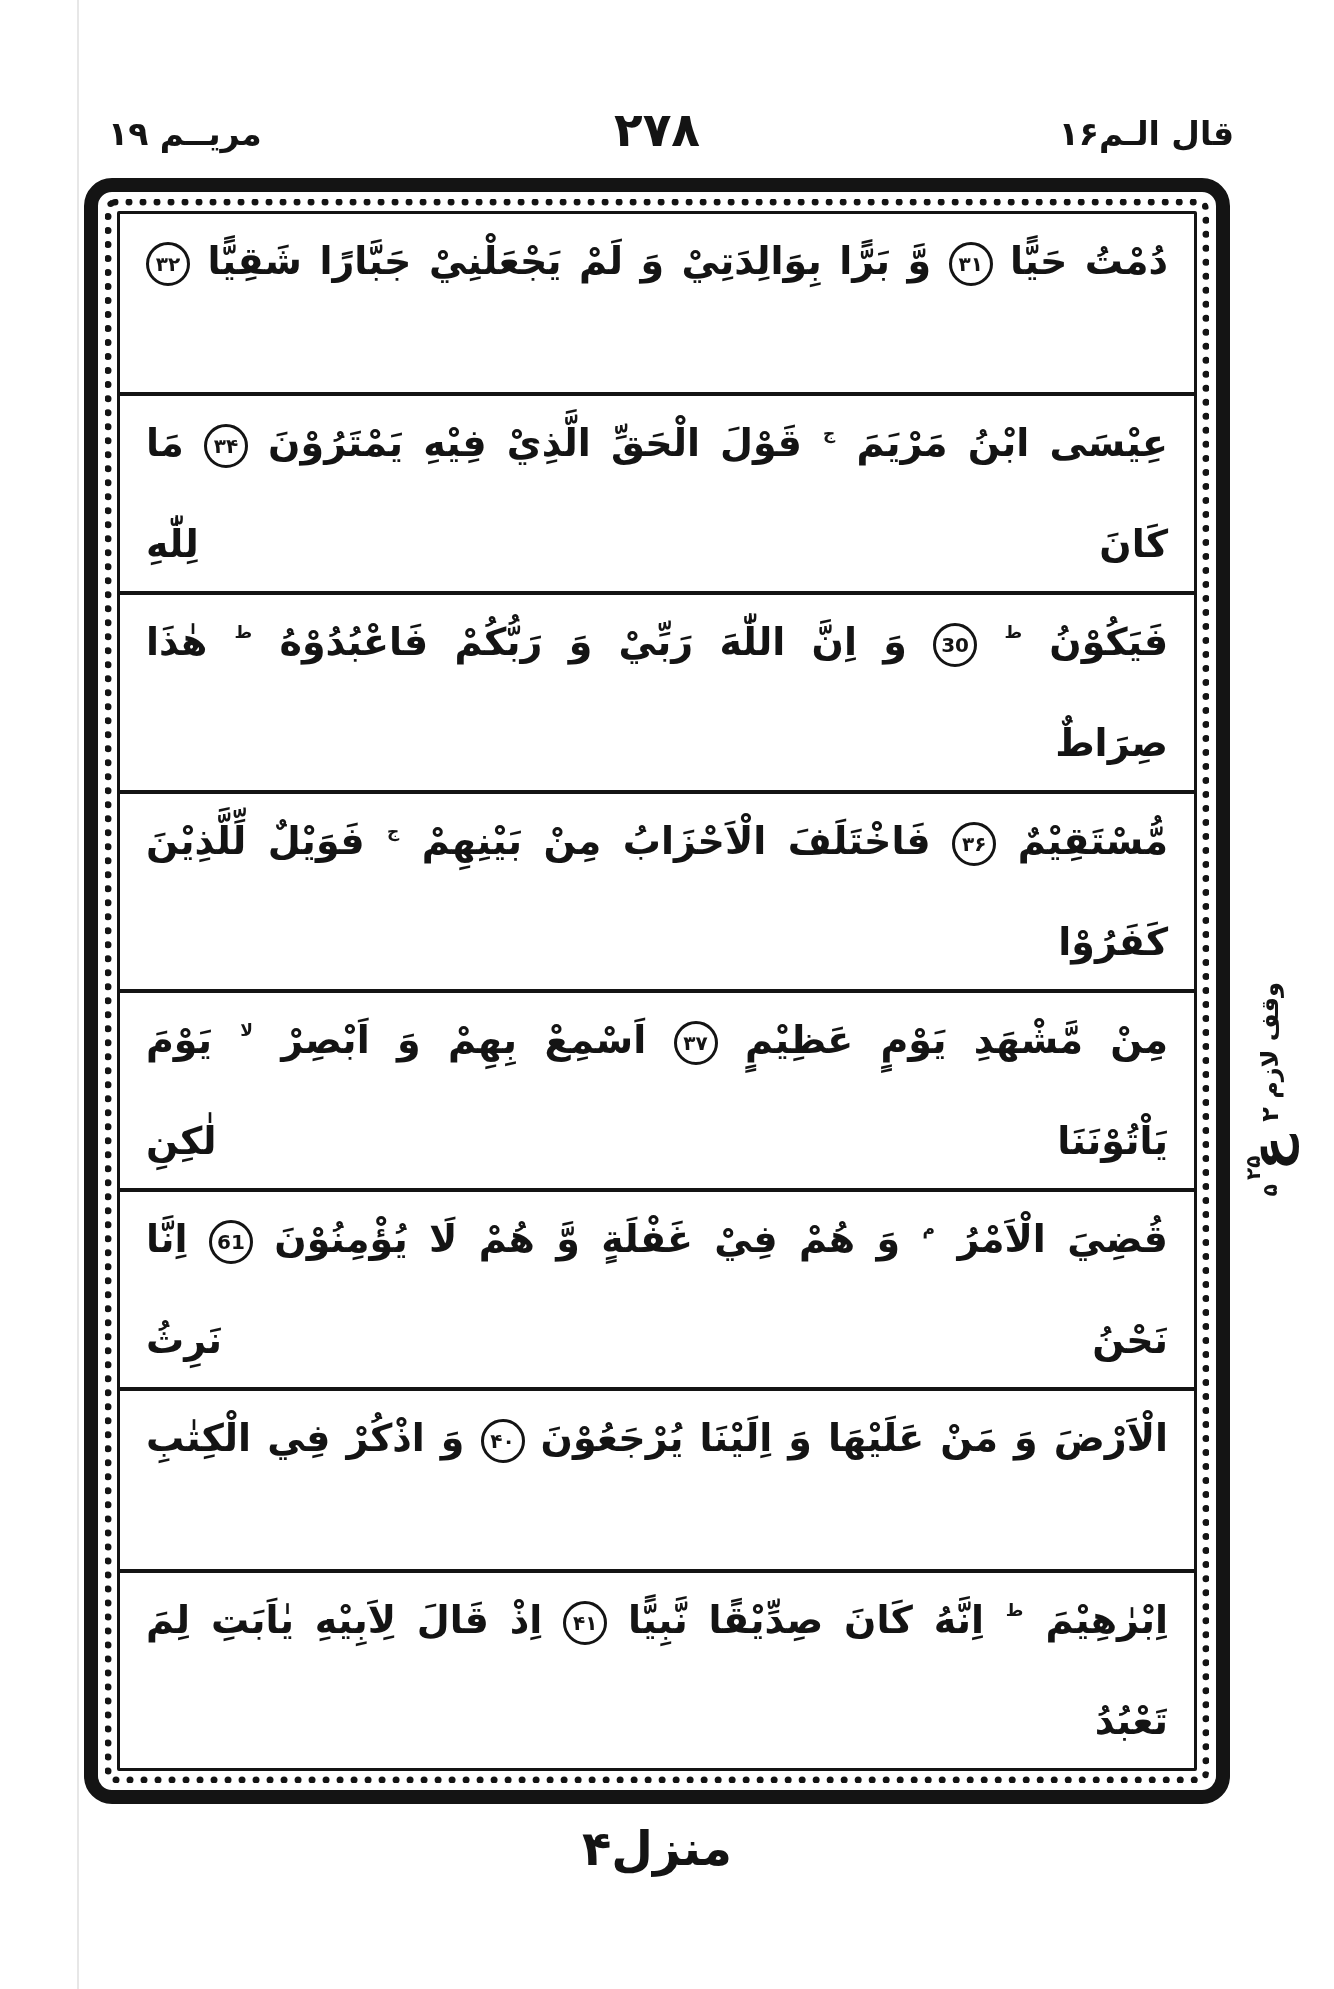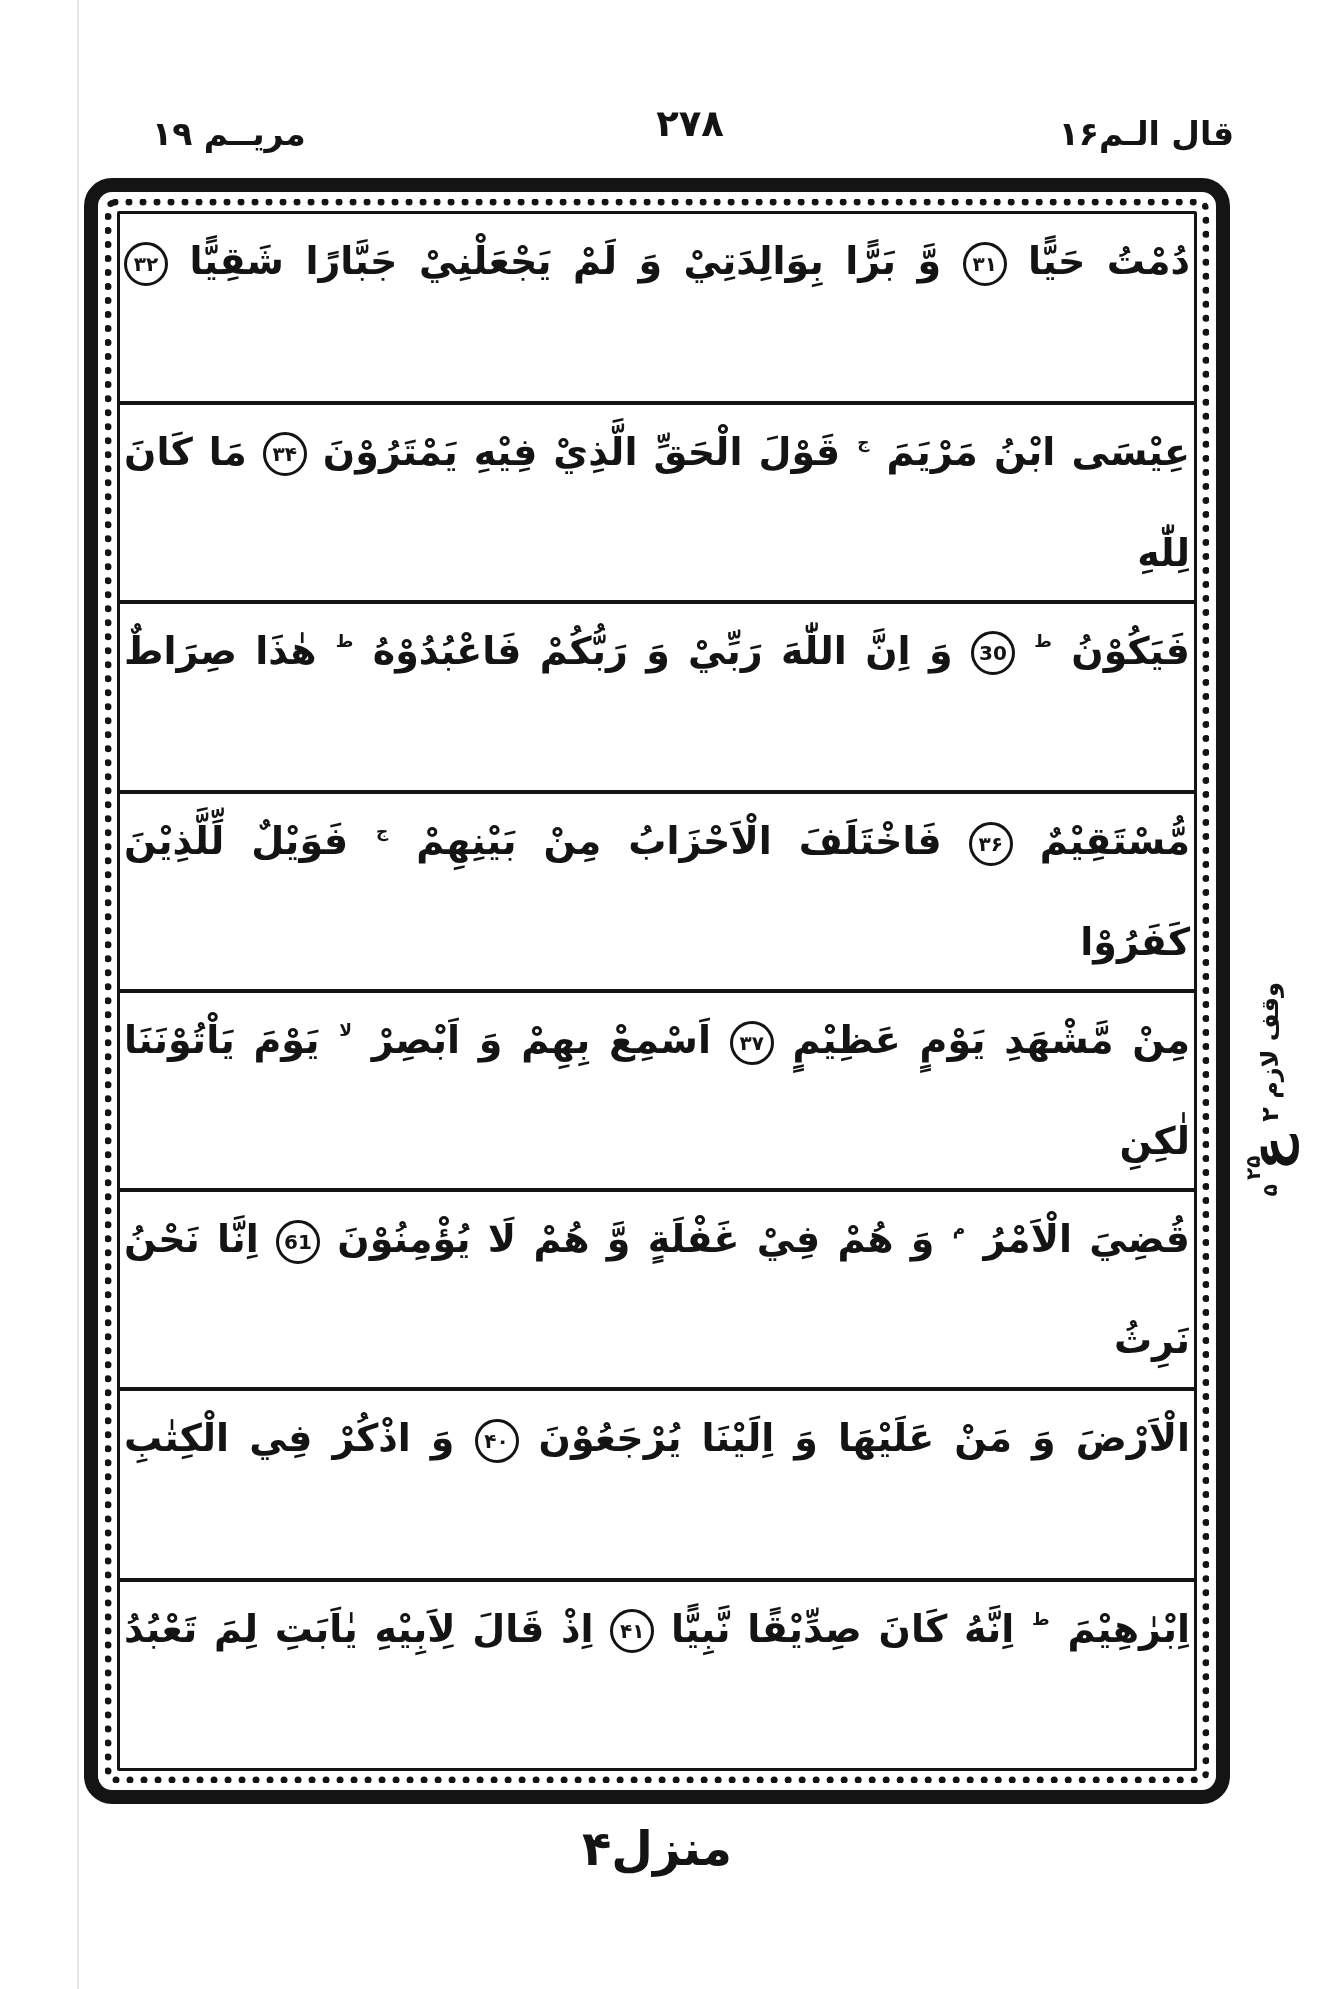--- a/index.html
+++ b/index.html
@@ -15,27 +15,26 @@
   }
   .page-edge {
     position:absolute; left:77px; top:0; width:2px; height:100%;
     background:#e7e7e7;
   }
   
   .hdr {
     position:absolute; top:114px;
     font-weight:bold; font-size:33px; direction:rtl;
     white-space:nowrap;
-    margin-left:44px;
   }
   .hdr-left  { left:108px; }
   .hdr-right { right:100px;text-align:right; }
   .hdr-center {
-    left:73px; width:1146px; top:102px;
-    text-align:center; font-size:37px;
+    left:84px; width:1146px; top:102px;
+    text-align:center; font-size:47px;
   }
   
   .frame { position:absolute; left:84px; top:178px; width:1146px; height:1626px; }
   .f-thick {
     position:absolute; inset:0;
     border:14px solid #141414; border-radius:28px;
   }
   .f-beads {
     position:absolute; inset:21px;
     border:7px dotted #141414; border-radius:10px;
@@ -46,21 +45,21 @@
   }
   .content {
     position:absolute; inset:36px;
     display:flex; flex-direction:column;
   }
   .qline {
     flex:1 1 0;
     direction:rtl;
     text-align:justify; text-align-last:justify; text-justify:inter-word;
     font-weight:bold; font-size:38px; line-height:94px;
-    padding:0 4px;
+    padding:0 26px;
     border-bottom:4px solid #141414;
     word-spacing:2px;
     overflow:visible;
   }
   .qline:last-child { border-bottom:none; }
   .ayah-text { letter-spacing:0; }
   .verse-badge {
     display:inline-flex; align-items:center; justify-content:center;
     width:44px; height:44px;
     border:3px solid #141414; border-radius:50%;

